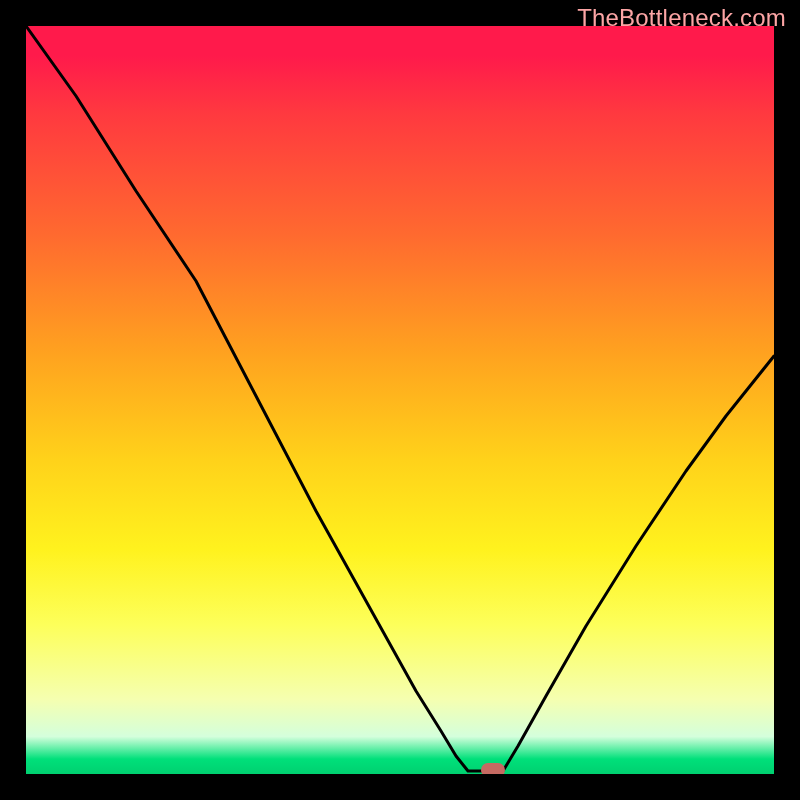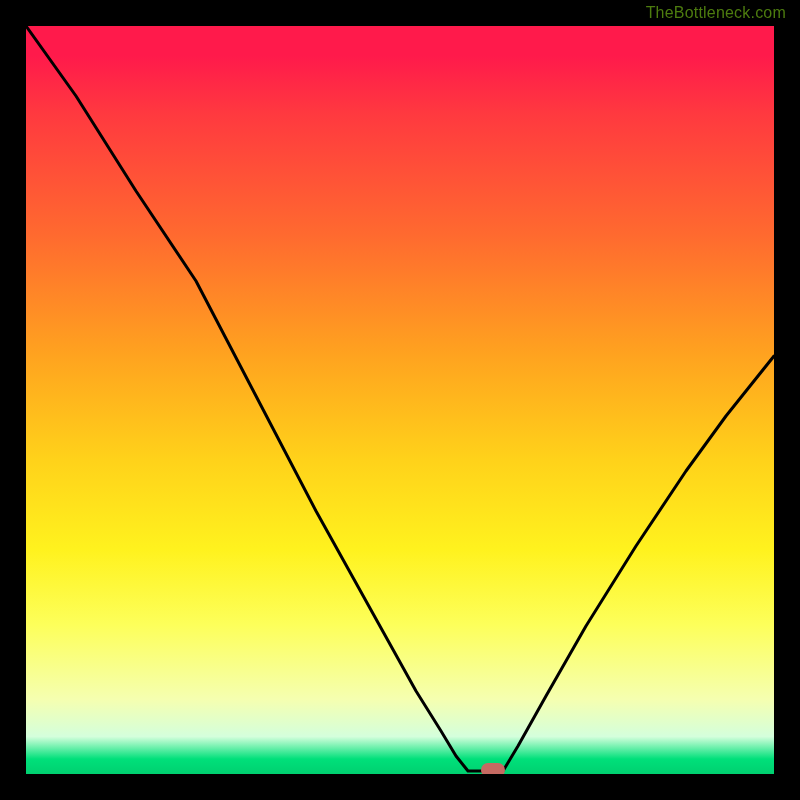--- a/index.html
+++ b/index.html
@@ -54,22 +54,22 @@
     width: 24px;
     height: 14px;
     border-radius: 7px;
     background: #c56a62;
     transform: translate(-50%, -50%);
   }
   .watermark {
     position: absolute;
     top: 4px;
     right: 14px;
-    color: #4d7c0f;
-    font-size: 16px;
+    color: #fca5a5;
+    font-size: 24px;
     font-weight: 500;
     letter-spacing: 0.2px;
   }
 </style>
 </head>
 <body>
 
 <div class="stage">
 
   <div class="watermark">TheBottleneck.com</div>

